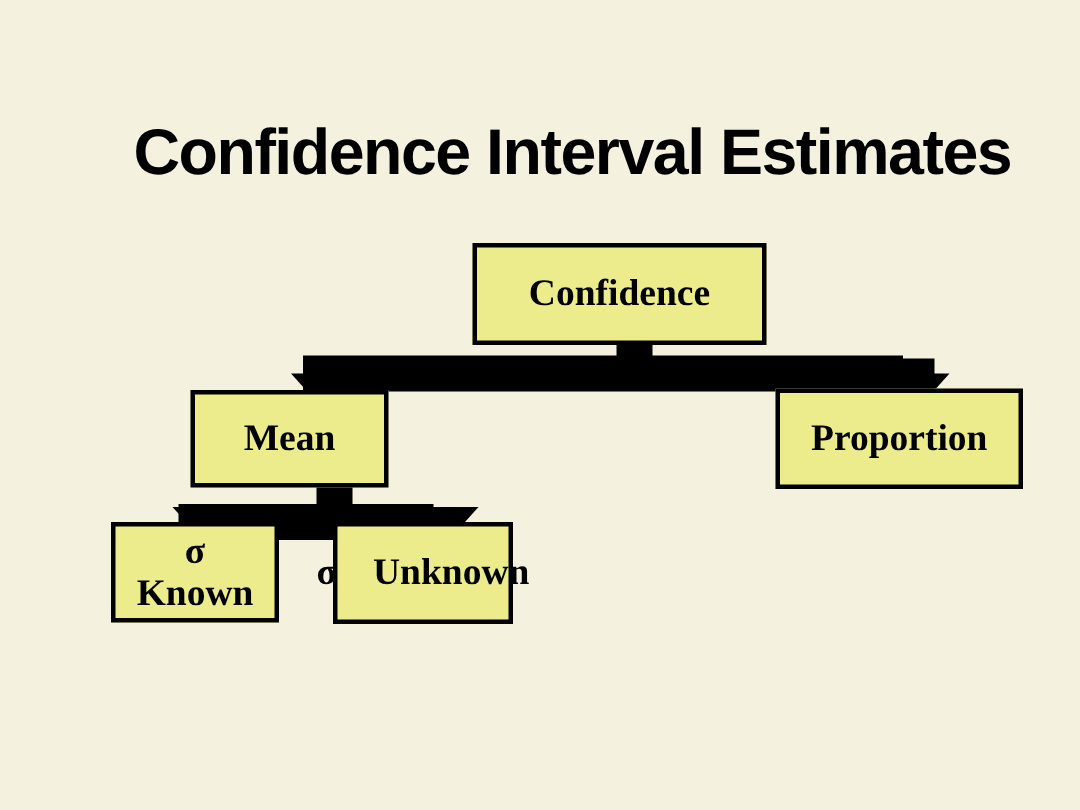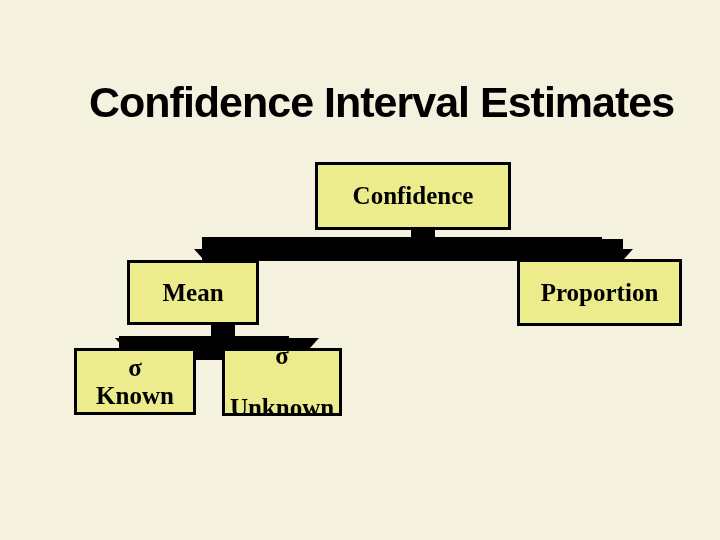--- a/index.html
+++ b/index.html
@@ -32,33 +32,32 @@
     line-height: 1.15;
     letter-spacing: -1px;
     color: var(--color-title_text);
     white-space: nowrap;
   }
   .node {
     position: absolute;
     background: var(--color-node_fill);
     border: 3px solid var(--color-line);
     display: flex;
-    flex-direction: column;
     align-items: center;
     justify-content: center;
     text-align: center;
     font-weight: bold;
     font-size: 25px;
     line-height: 28px;
     color: #000;
   }
   .node-root        { left: 291px; top: 138px; width: 196px; height: 68px; }
   .node-mean        { left: 103px; top: 236px; width: 132px; height: 65px; }
   .node-proportion  { left: 493px; top: 235px; width: 165px; height: 67px; }
-  .node-sigma-known   { left: 50px;  top: 324px; width: 122px; height: 67px; }
+  .node-sigma-known   { left: 50px;  top: 324px; width: 112px; height: 67px; }
   .node-sigma-unknown { left: 198px; top: 324px; width: 120px; height: 68px; }
   .connector {
     position: absolute;
     background: var(--color-line);
   }
   .stub-root   { left: 387px; top: 205px; width: 3px;  height: 10px; }
   .hline-top   { left: 178px; top: 213px; width: 400px; height: 4px; }
   .vdrop-mean  { left: 178px; top: 215px; width: 3px;  height: 11px; }
   .vdrop-prop  { left: 575px; top: 215px; width: 3px;  height: 11px; }
   .stub-mean   { left: 187px; top: 301px; width: 3px;  height: 13px; }

